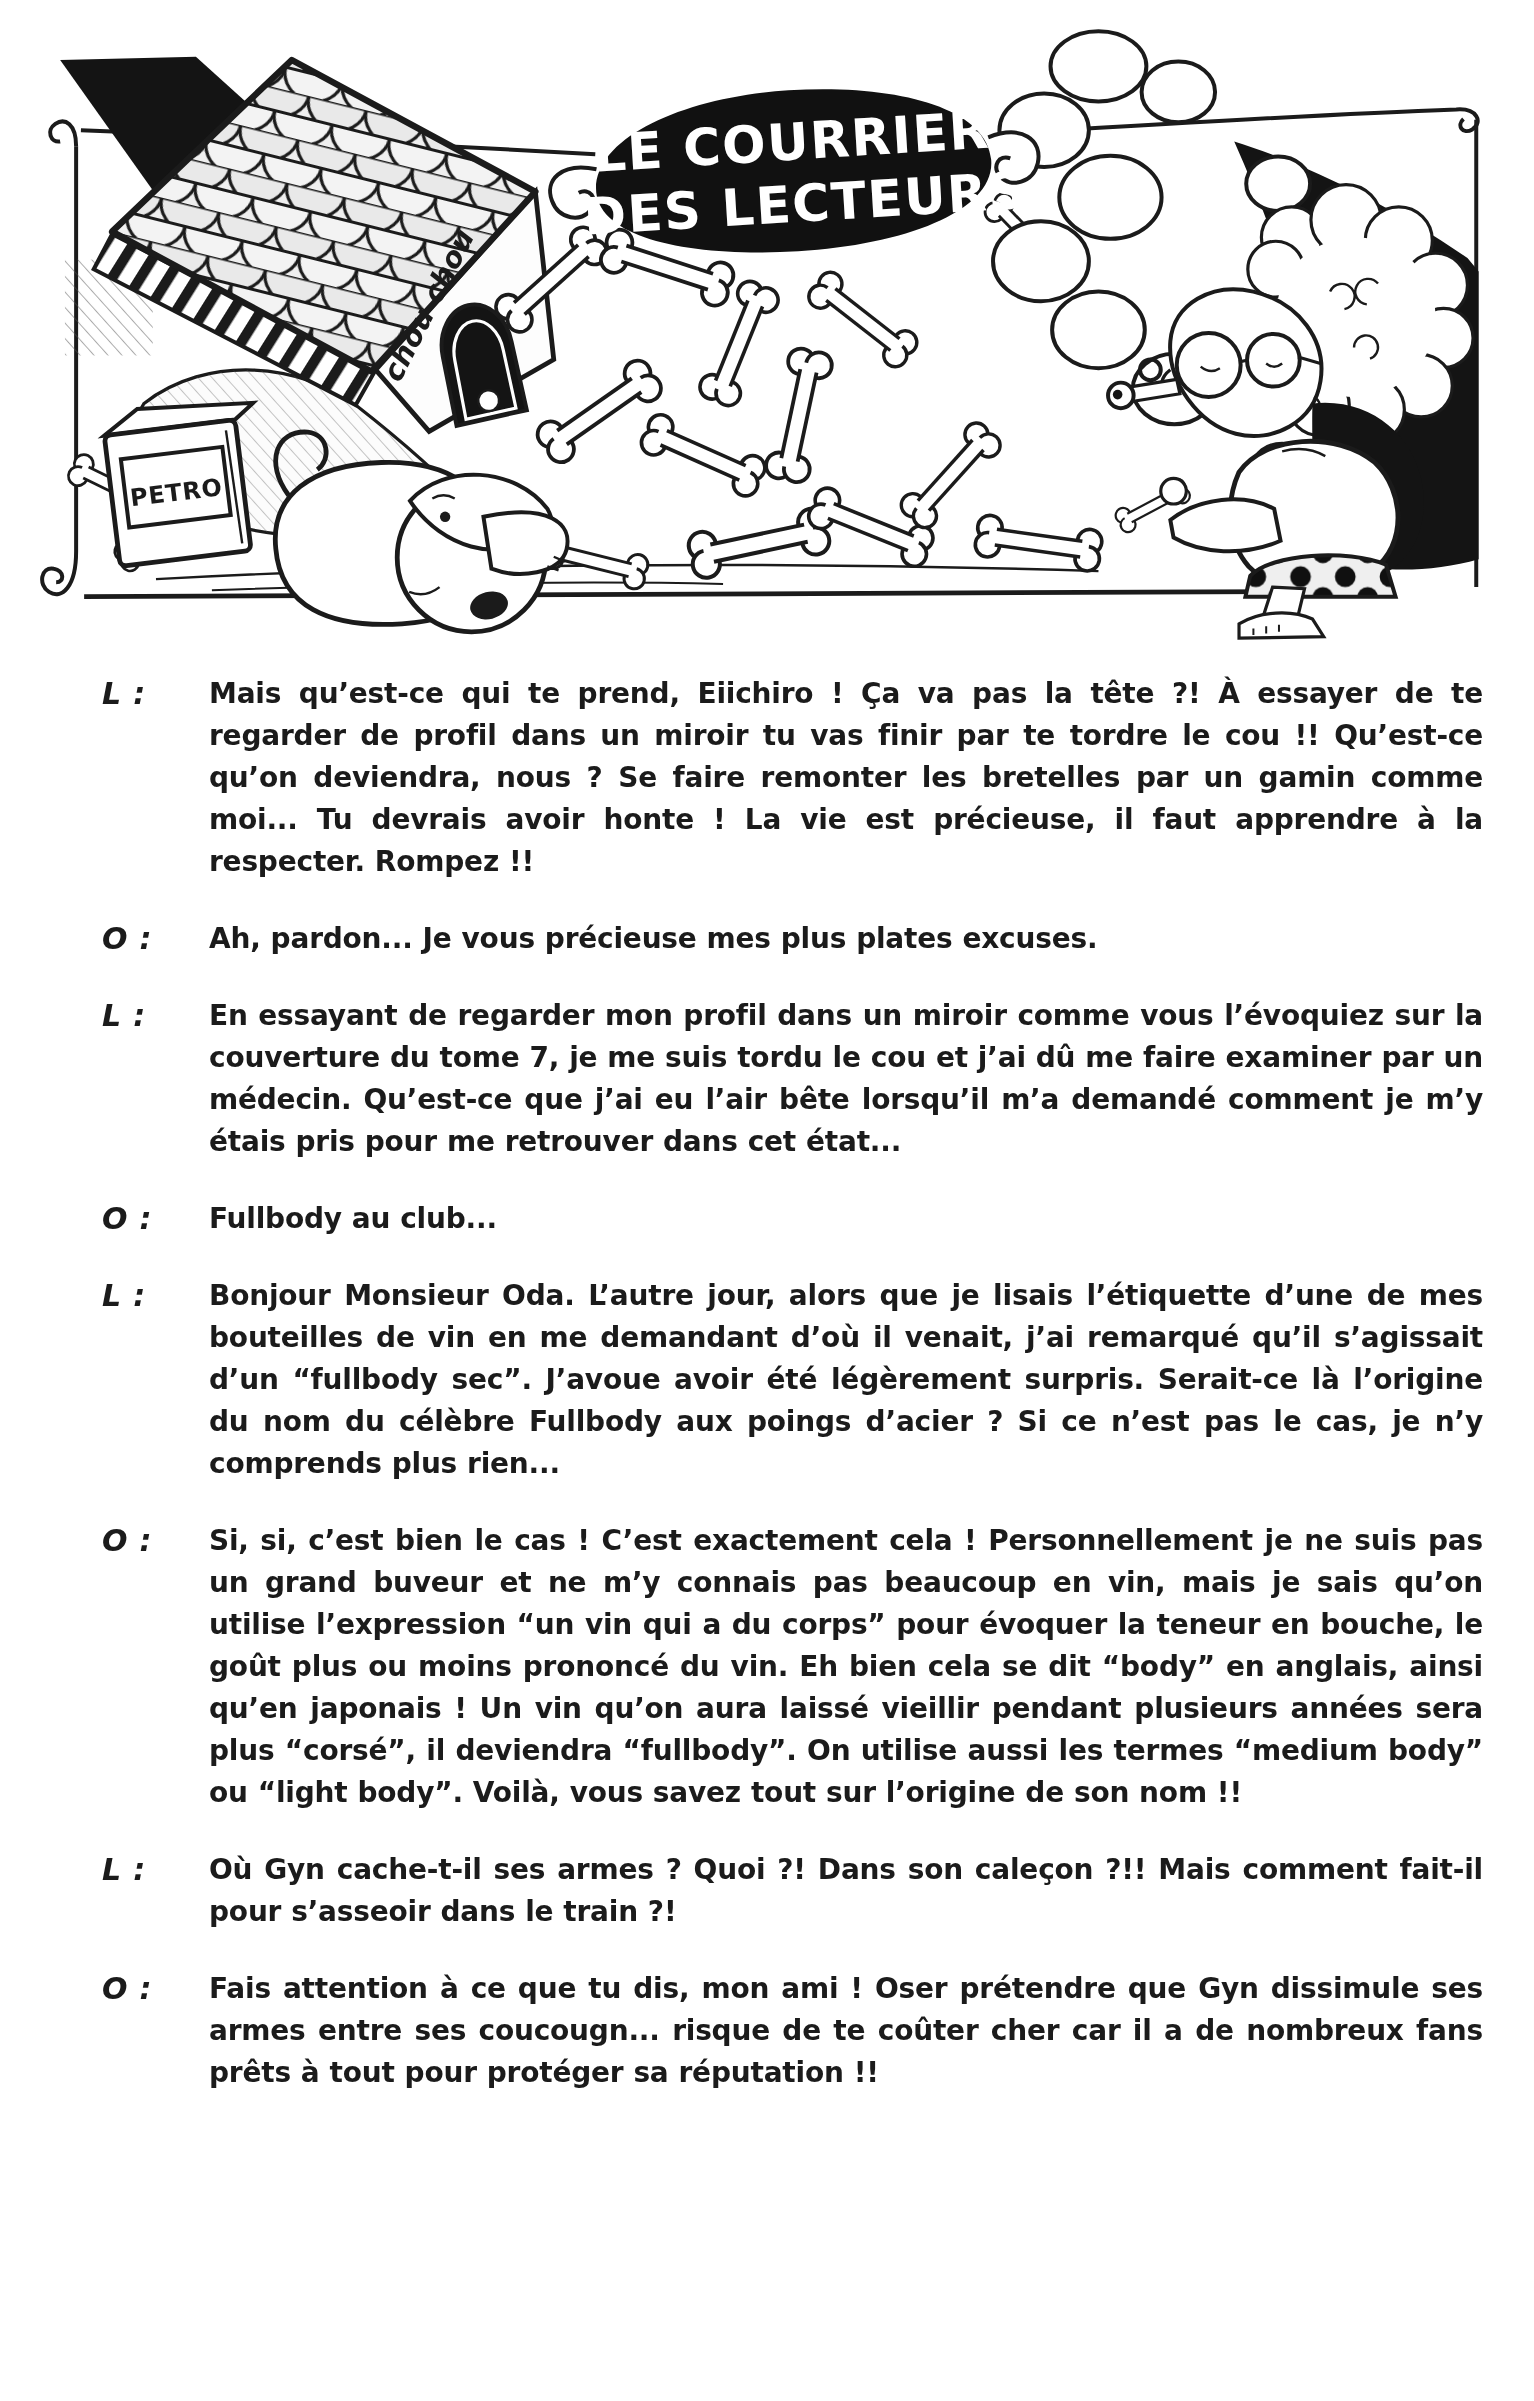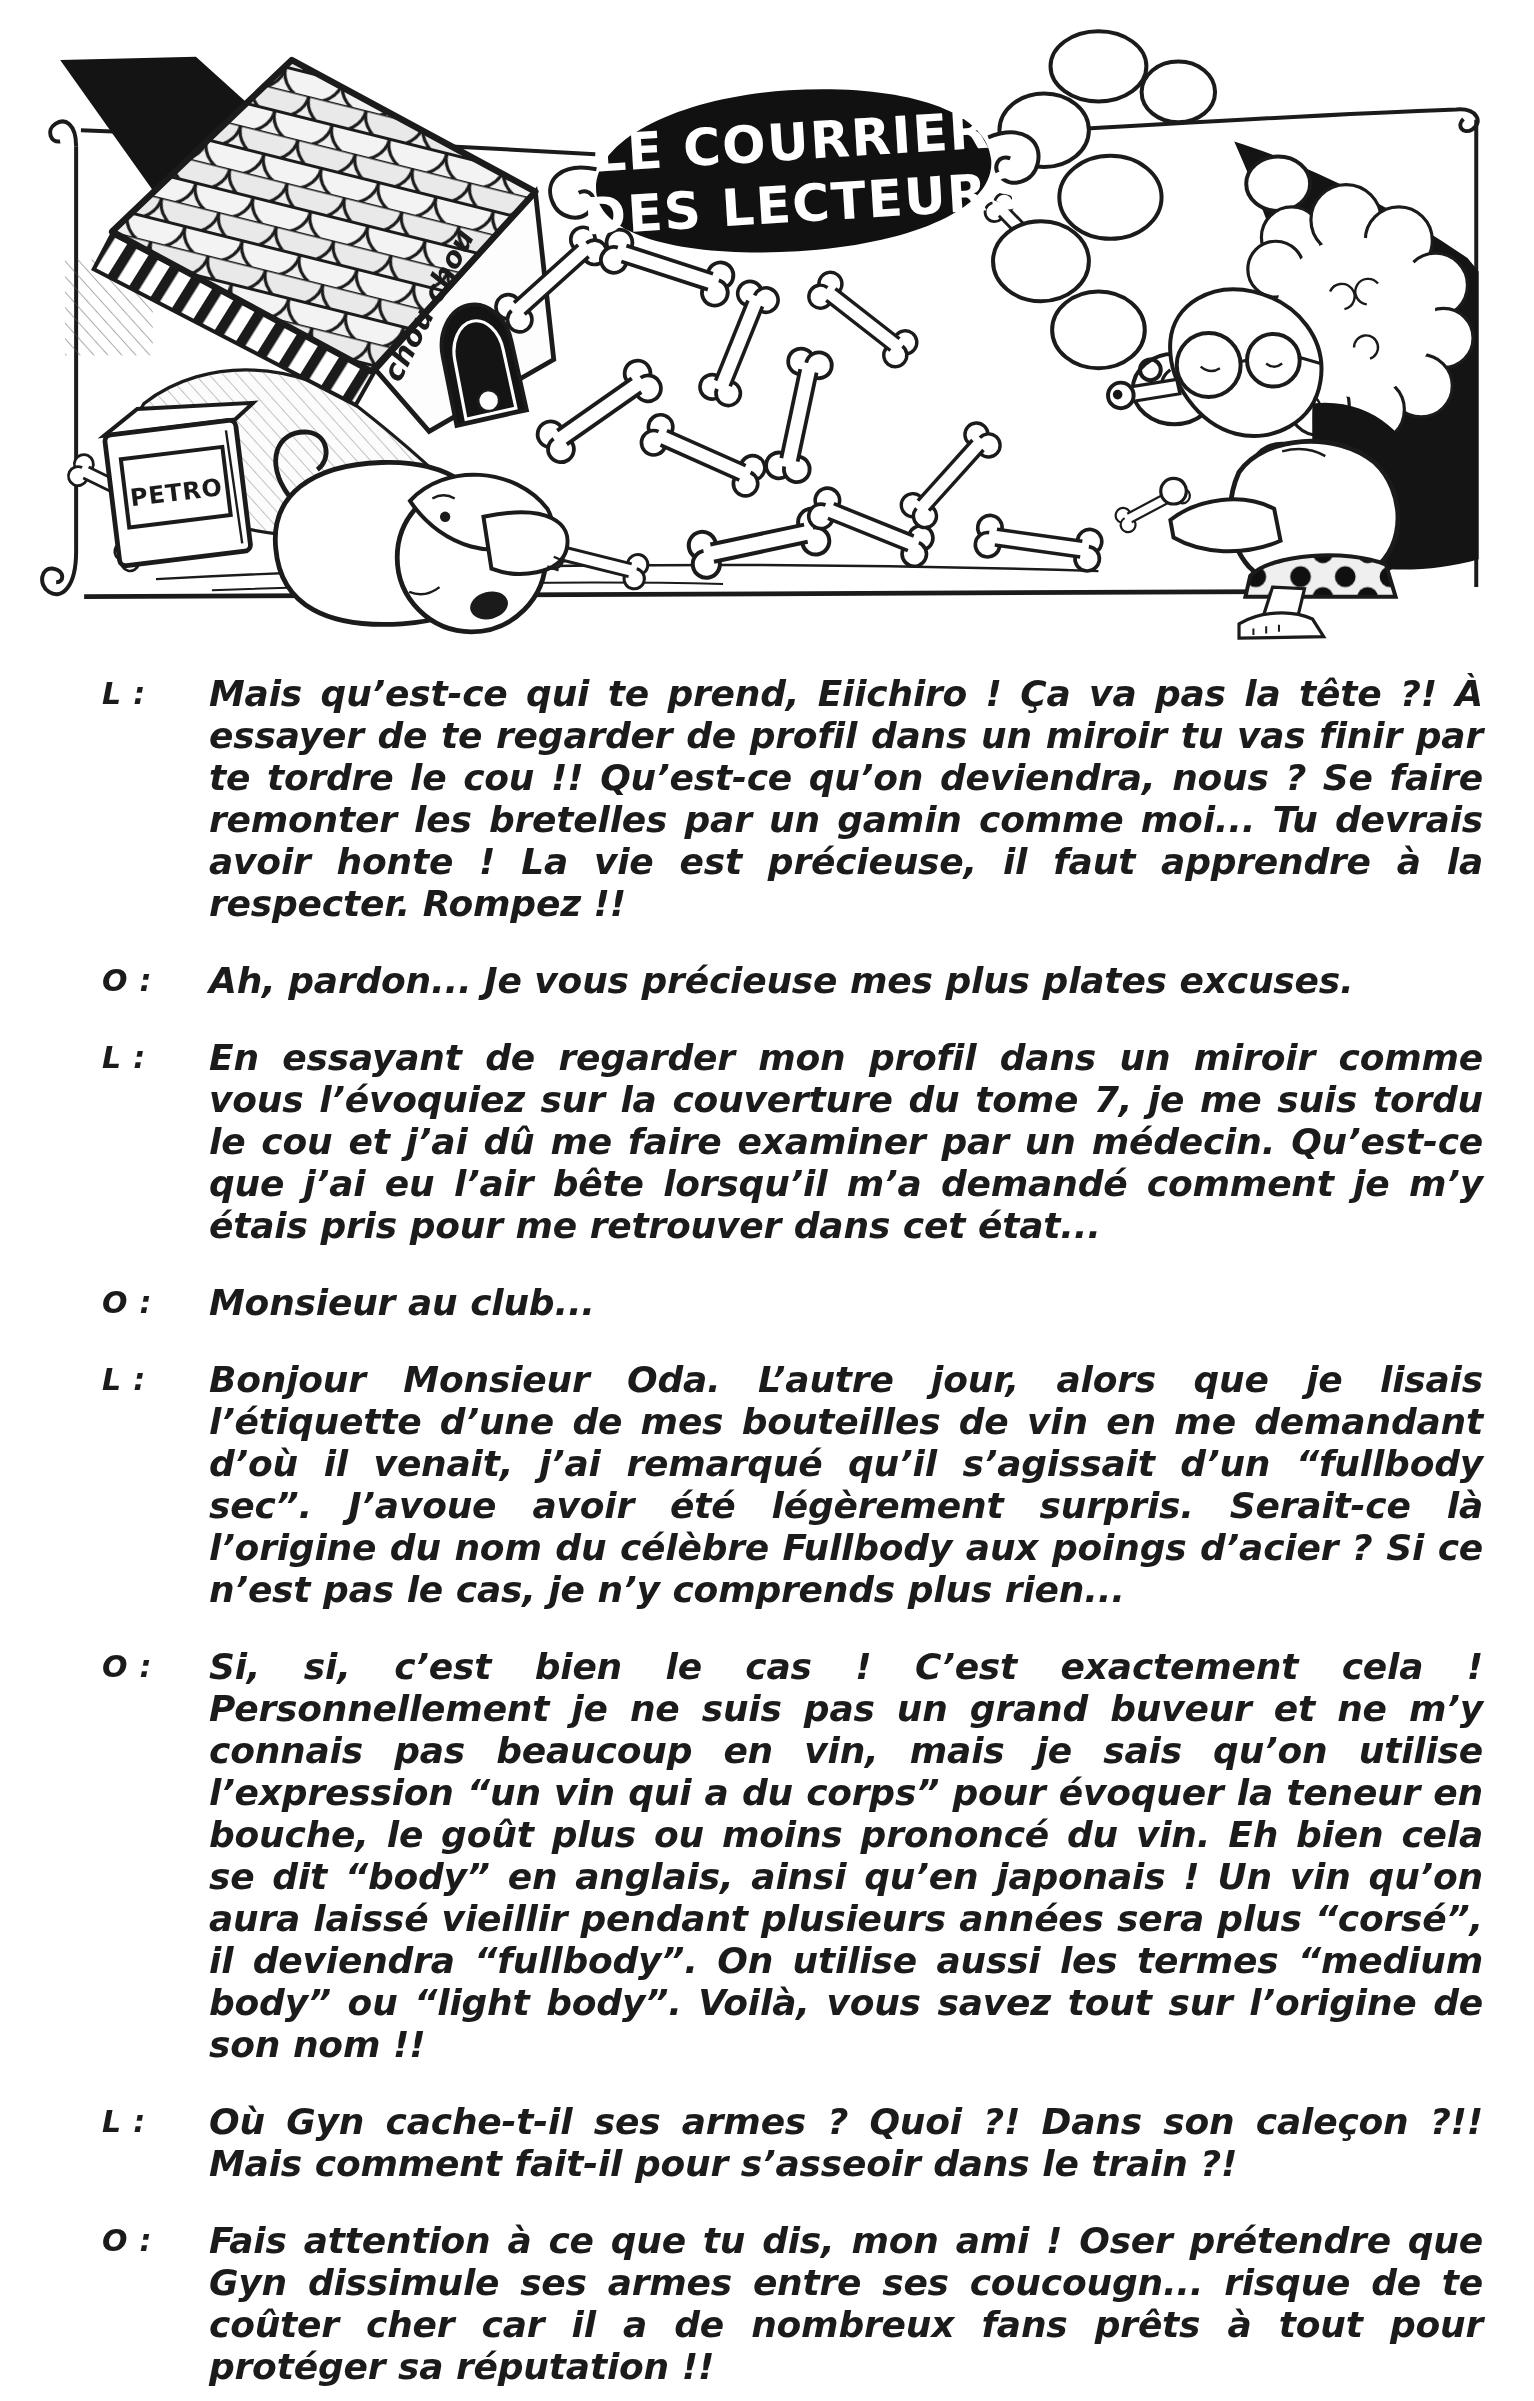--- a/index.html
+++ b/index.html
@@ -8,22 +8,22 @@
     font-family:"DejaVu Sans","Liberation Sans",sans-serif; color:#1b1b1b; overflow:hidden;
   }
   .art { position:absolute; left:36px; top:28px; width:1462px; height:615px; }
   .letters { position:absolute; left:102px; top:673px; width:1381px; }
   .qa-row { display:flex; margin-bottom:35px; }
   .qa-speaker {
     flex:0 0 107px; font-size:30px; font-weight:bold; font-style:italic;
     line-height:42px; letter-spacing:0.8px;
   }
   .qa-text {
-    flex:1; font-size:36px; font-weight:bold; line-height:42px;
-    text-align:justify; letter-spacing:-0.2px; word-spacing:0.4px;font-style:italic;
+    flex:1; font-size:28px; font-weight:bold; line-height:42px;
+    text-align:justify; letter-spacing:-0.2px; word-spacing:0.4px;
   }
   .banner-text {
     font-family:"DejaVu Sans","Liberation Sans",sans-serif;
     font-weight:bold; fill:#ffffff; letter-spacing:2px;
   }
   .house-label {
     font-family:"DejaVu Sans","Liberation Sans",sans-serif;
     font-weight:bold; font-style:italic; fill:#1b1b1b;
   }
   .can-label {
@@ -223,21 +223,21 @@
       <div class="qa-text">Ah, pardon... Je vous précieuse mes plus plates excuses.</div>
     </div>
 
     <div class="qa-row">
       <div class="qa-speaker">L :</div>
       <div class="qa-text">En essayant de regarder mon profil dans un miroir comme vous l’évoquiez sur la couverture du tome 7, je me suis tordu le cou et j’ai dû me faire examiner par un médecin. Qu’est-ce que j’ai eu l’air bête lorsqu’il m’a demandé comment je m’y étais pris pour me retrouver dans cet état...</div>
     </div>
 
     <div class="qa-row">
       <div class="qa-speaker">O :</div>
-      <div class="qa-text">Monsieur au club...</div>
+      <div class="qa-text">Fullbody au club...</div>
     </div>
 
     <div class="qa-row">
       <div class="qa-speaker">L :</div>
       <div class="qa-text">Bonjour Monsieur Oda. L’autre jour, alors que je lisais l’étiquette d’une de mes bouteilles de vin en me demandant d’où il venait, j’ai remarqué qu’il s’agissait d’un “fullbody sec”. J’avoue avoir été légèrement surpris. Serait-ce là l’origine du nom du célèbre Fullbody aux poings d’acier&nbsp;? Si ce n’est pas le cas, je n’y comprends plus rien...</div>
     </div>
 
     <div class="qa-row">
       <div class="qa-speaker">O :</div>
       <div class="qa-text">Si, si, c’est bien le cas&nbsp;! C’est exactement cela&nbsp;! Personnellement je ne suis pas un grand buveur et ne m’y connais pas beaucoup en vin, mais je sais qu’on utilise l’expression “un vin qui a du corps” pour évoquer la teneur en bouche, le goût plus ou moins prononcé du vin. Eh bien cela se dit “body” en anglais, ainsi qu’en japonais&nbsp;! Un vin qu’on aura laissé vieillir pendant plusieurs années sera plus “corsé”, il deviendra “fullbody”. On utilise aussi les termes “medium body” ou “light body”. Voilà, vous savez tout sur l’origine de son nom&nbsp;!!</div>

